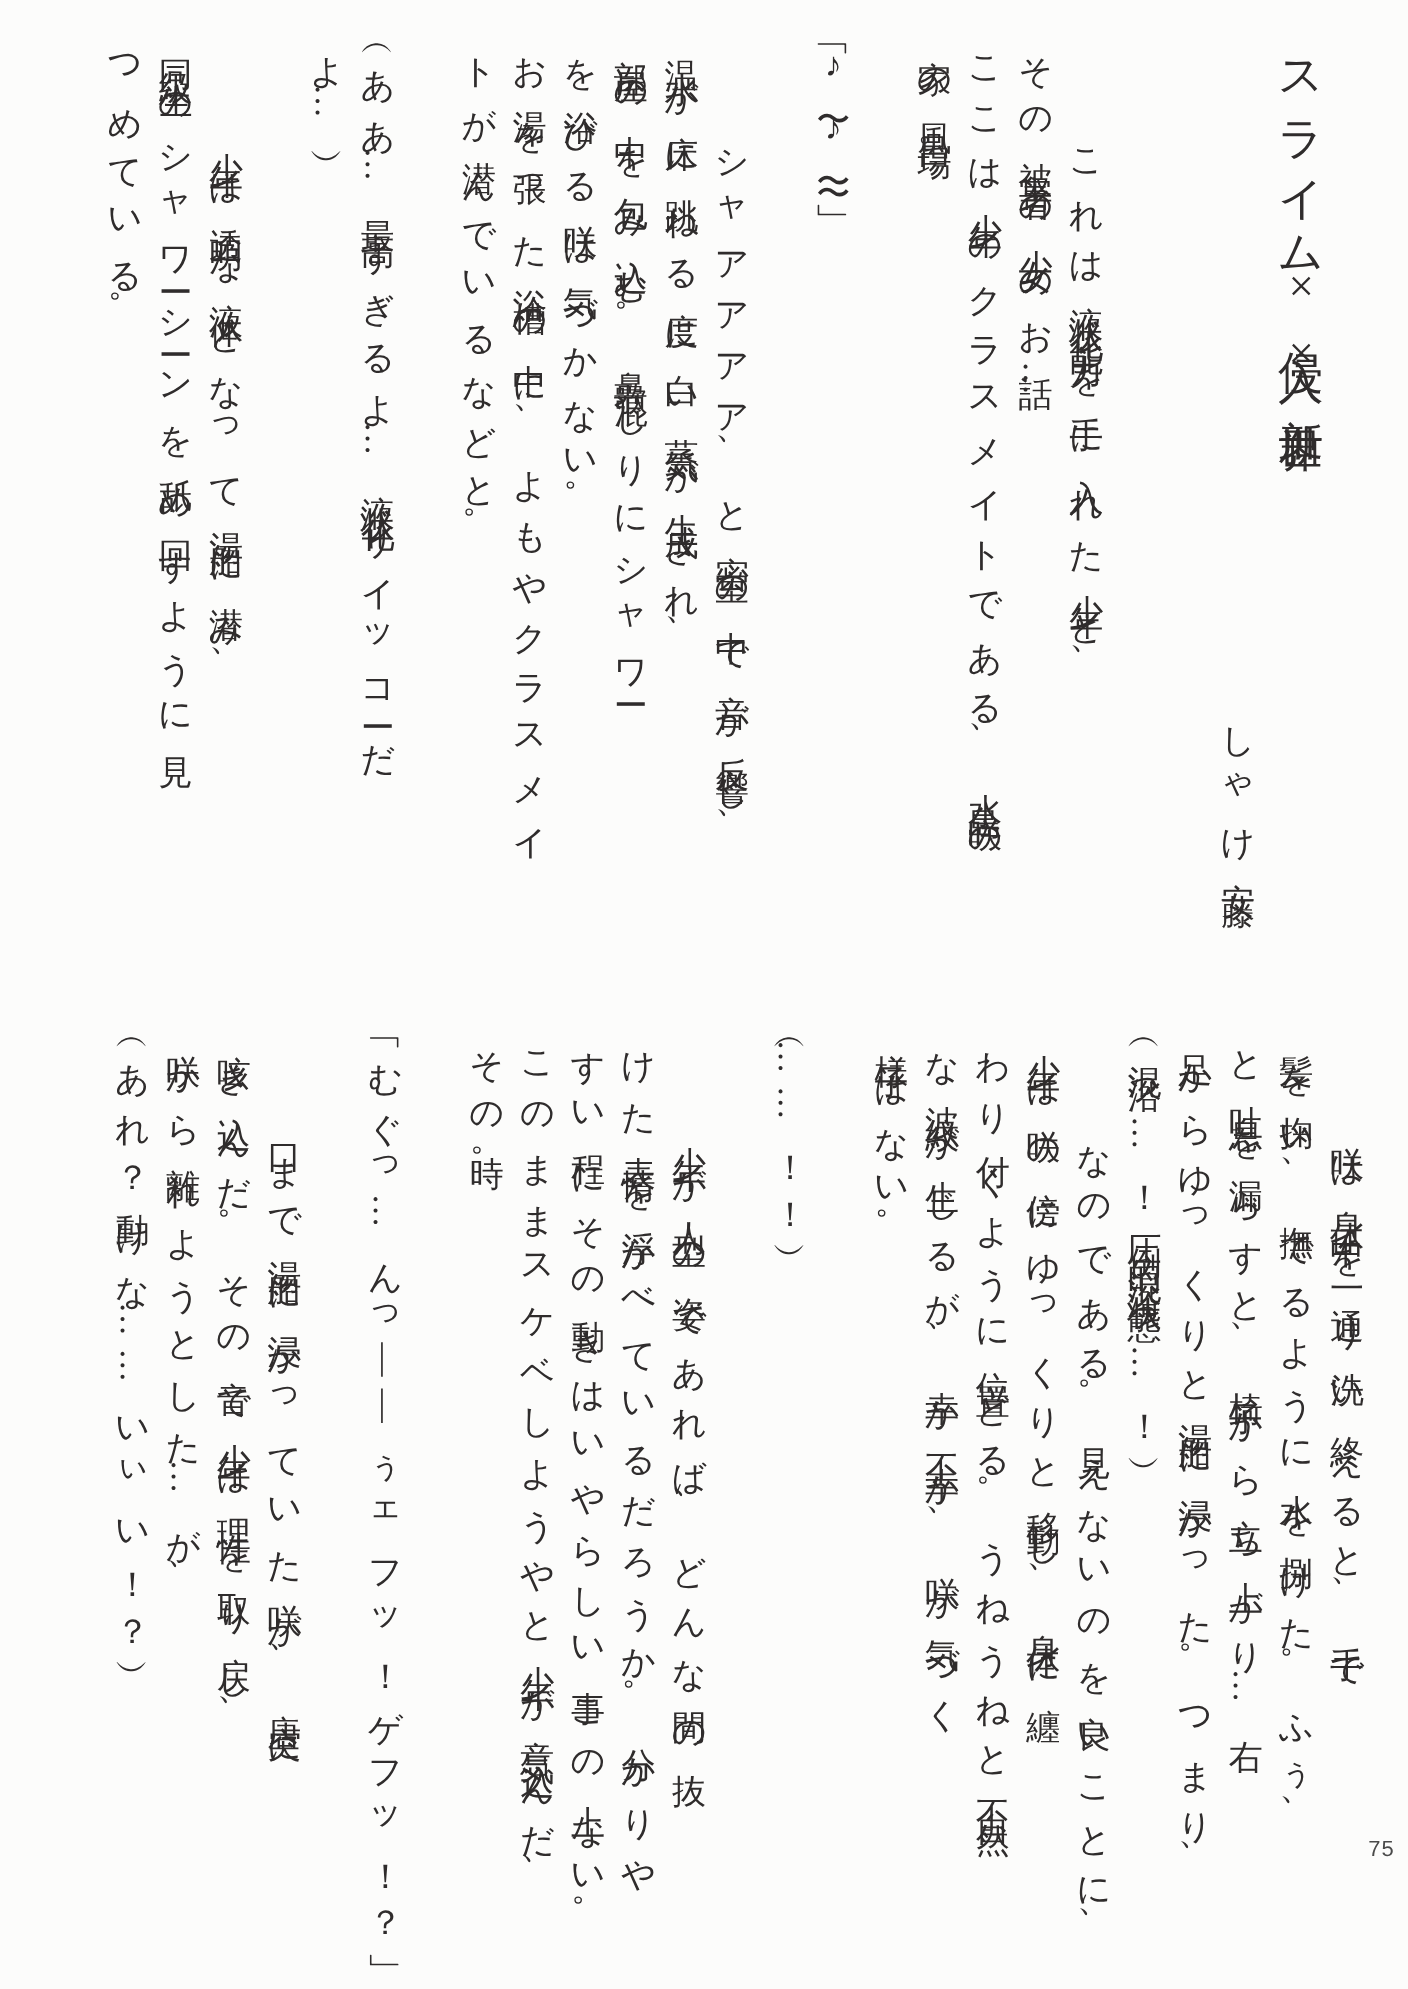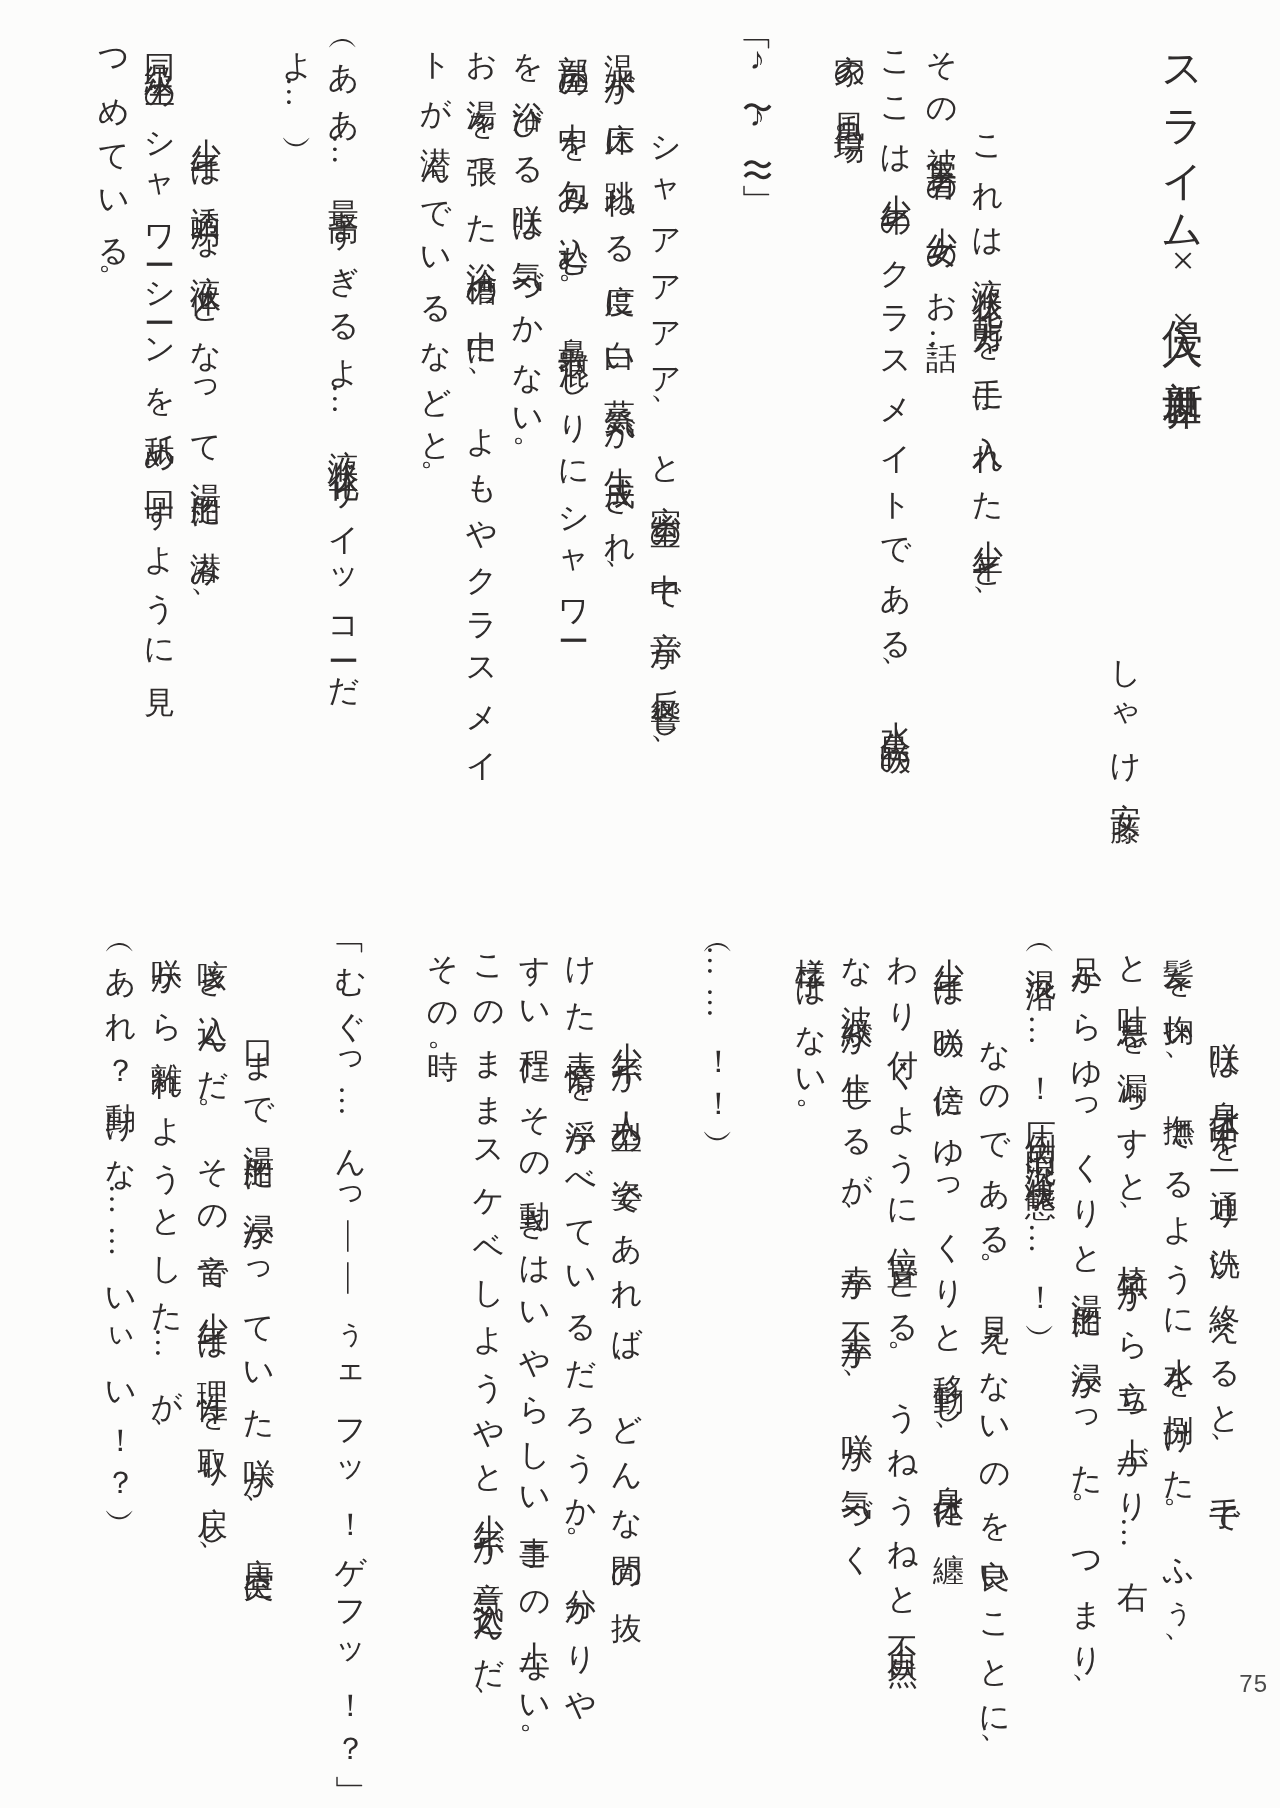--- a/index.html
+++ b/index.html
@@ -30,21 +30,21 @@
     font-size:41px;
     letter-spacing:5px;
   }
   .vblock .col.author-col { padding-top:608px; }
   #top-block  { top:30px;  right:62px; height:890px; }
   #bottom-block { top:934px; right:33px; height:874px; }
   .page-number {
     position:absolute;
     top:1670px; right:12px;
     font-family:"Liberation Sans","DejaVu Sans",sans-serif;
-    font-size:24px;
+    font-size:20px;
     color:#4a4a4a;
     letter-spacing:1px;
   }
 </style>
 </head>
 <body>
 
 <div class="page">
   <div class="vblock" id="top-block">
       <div class="col title-col">スライム×侵入×新世界</div>

